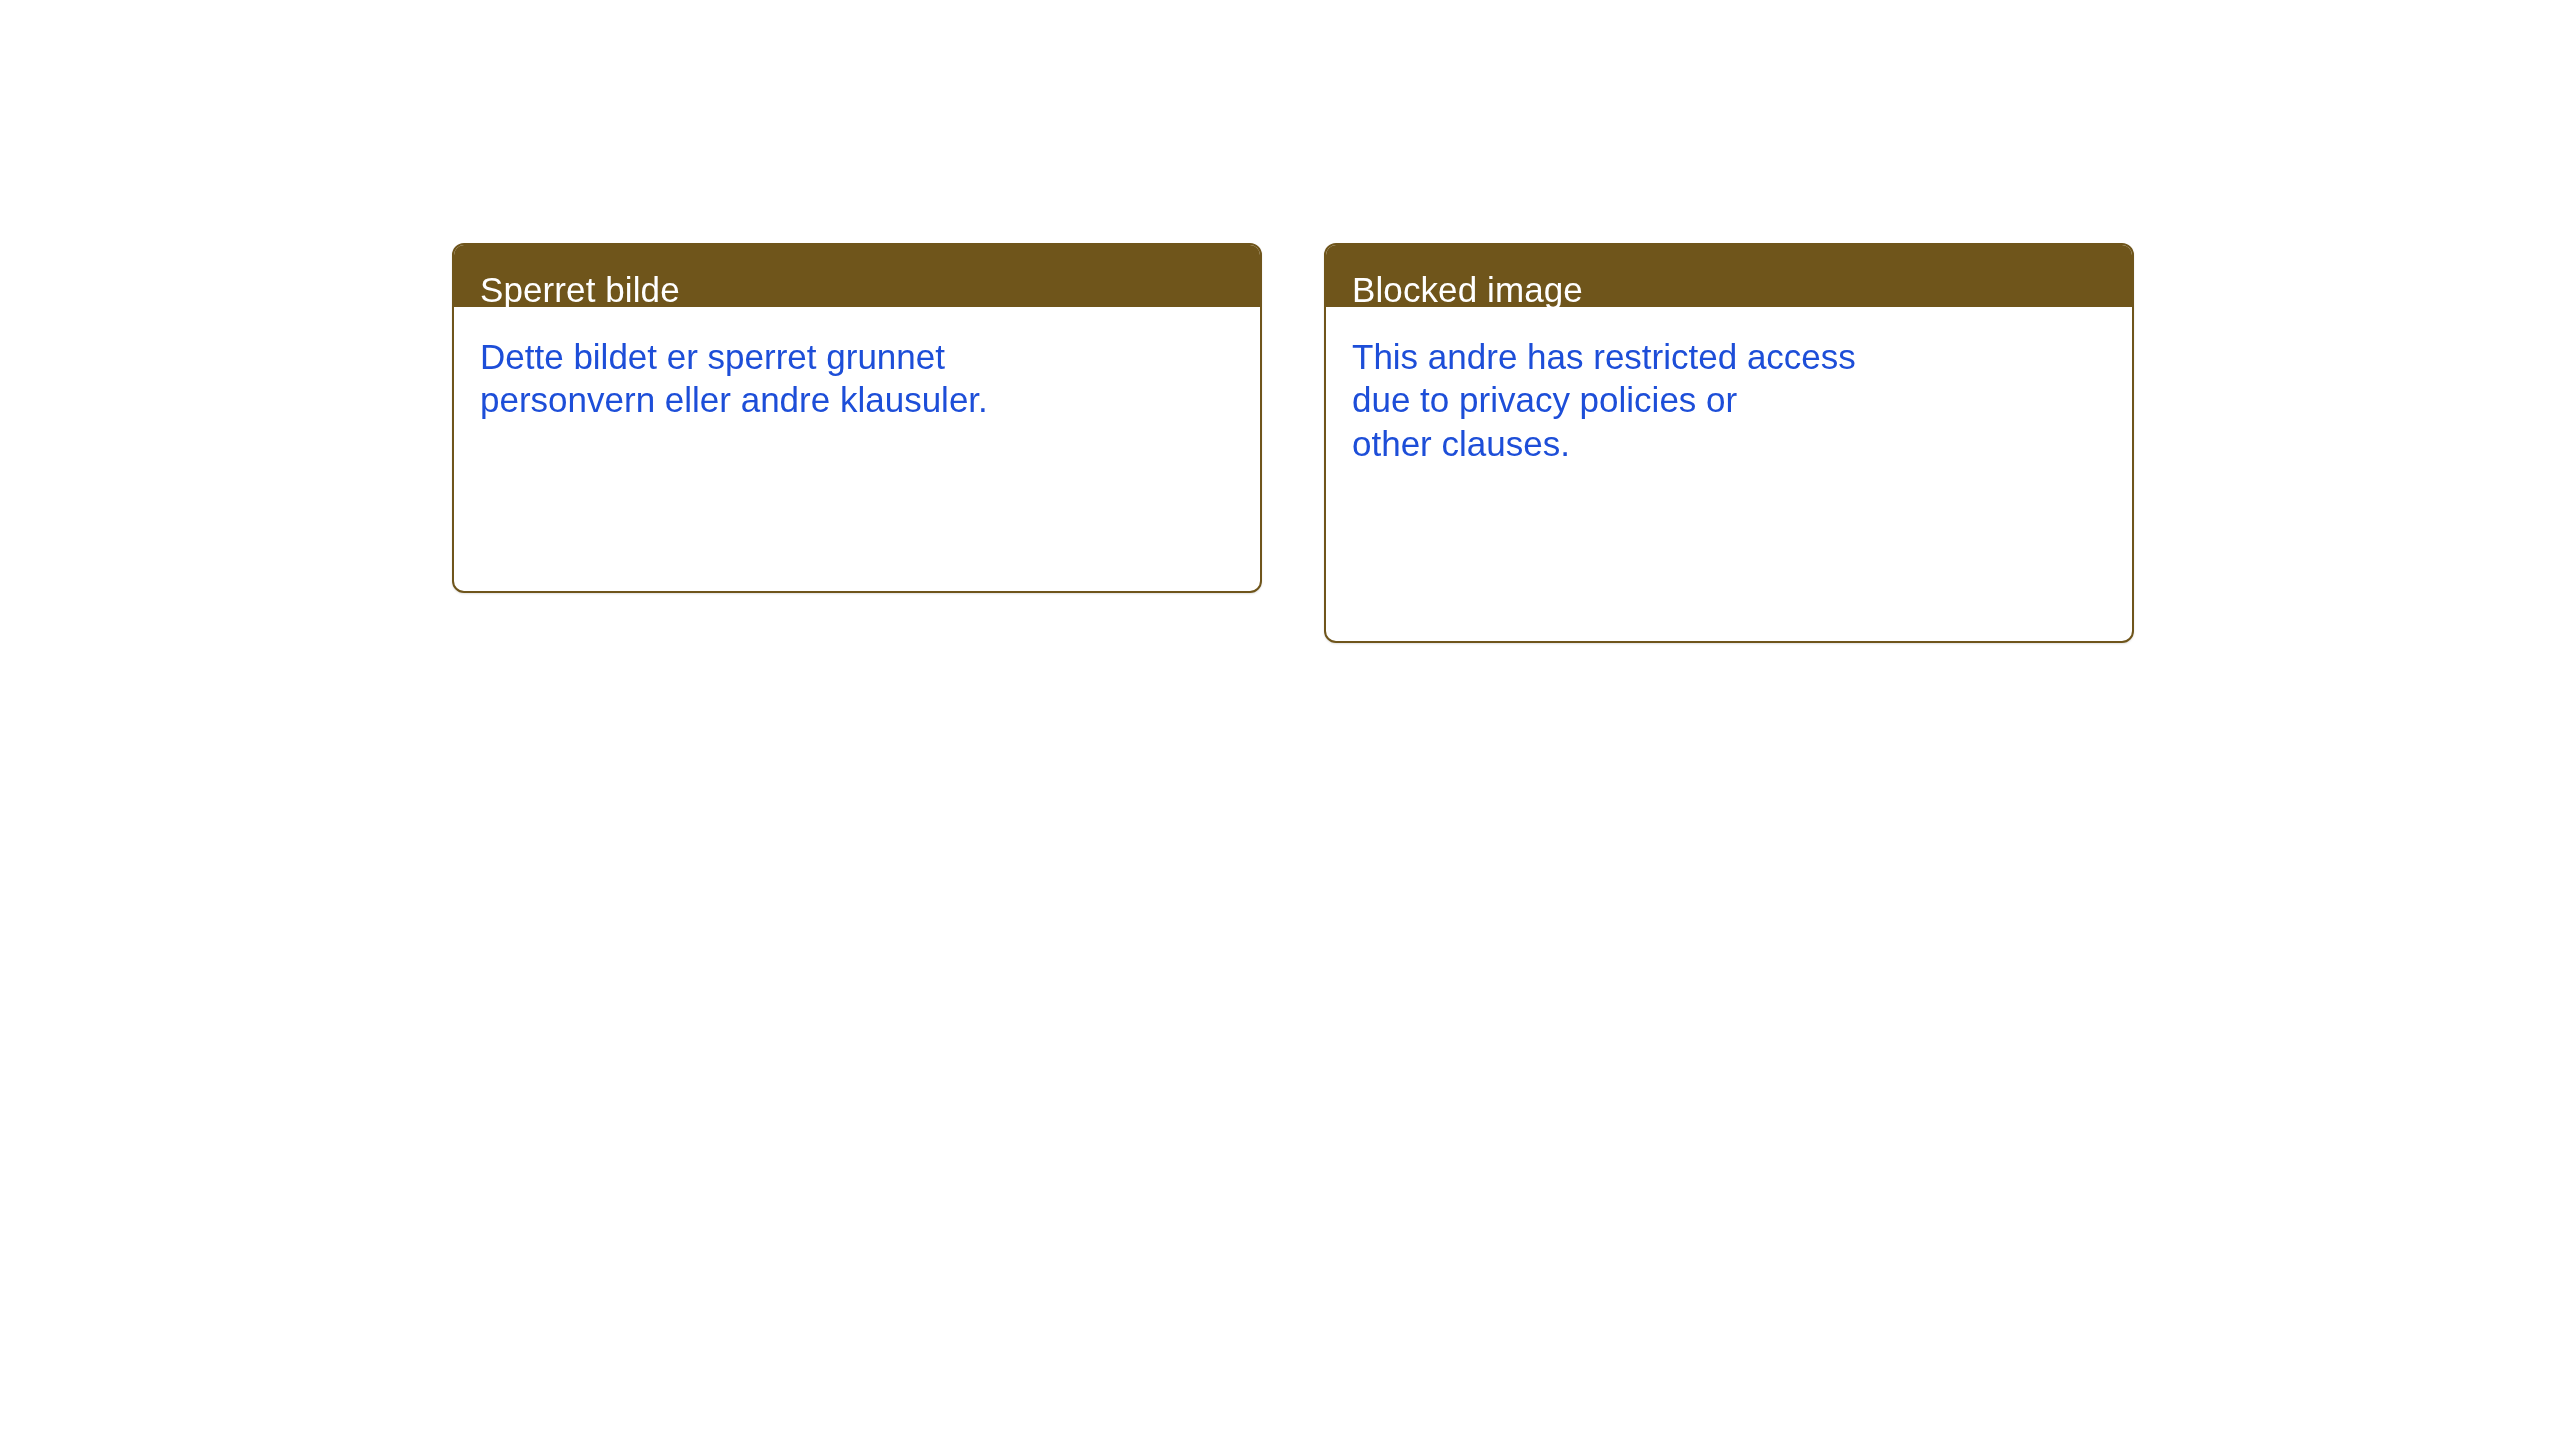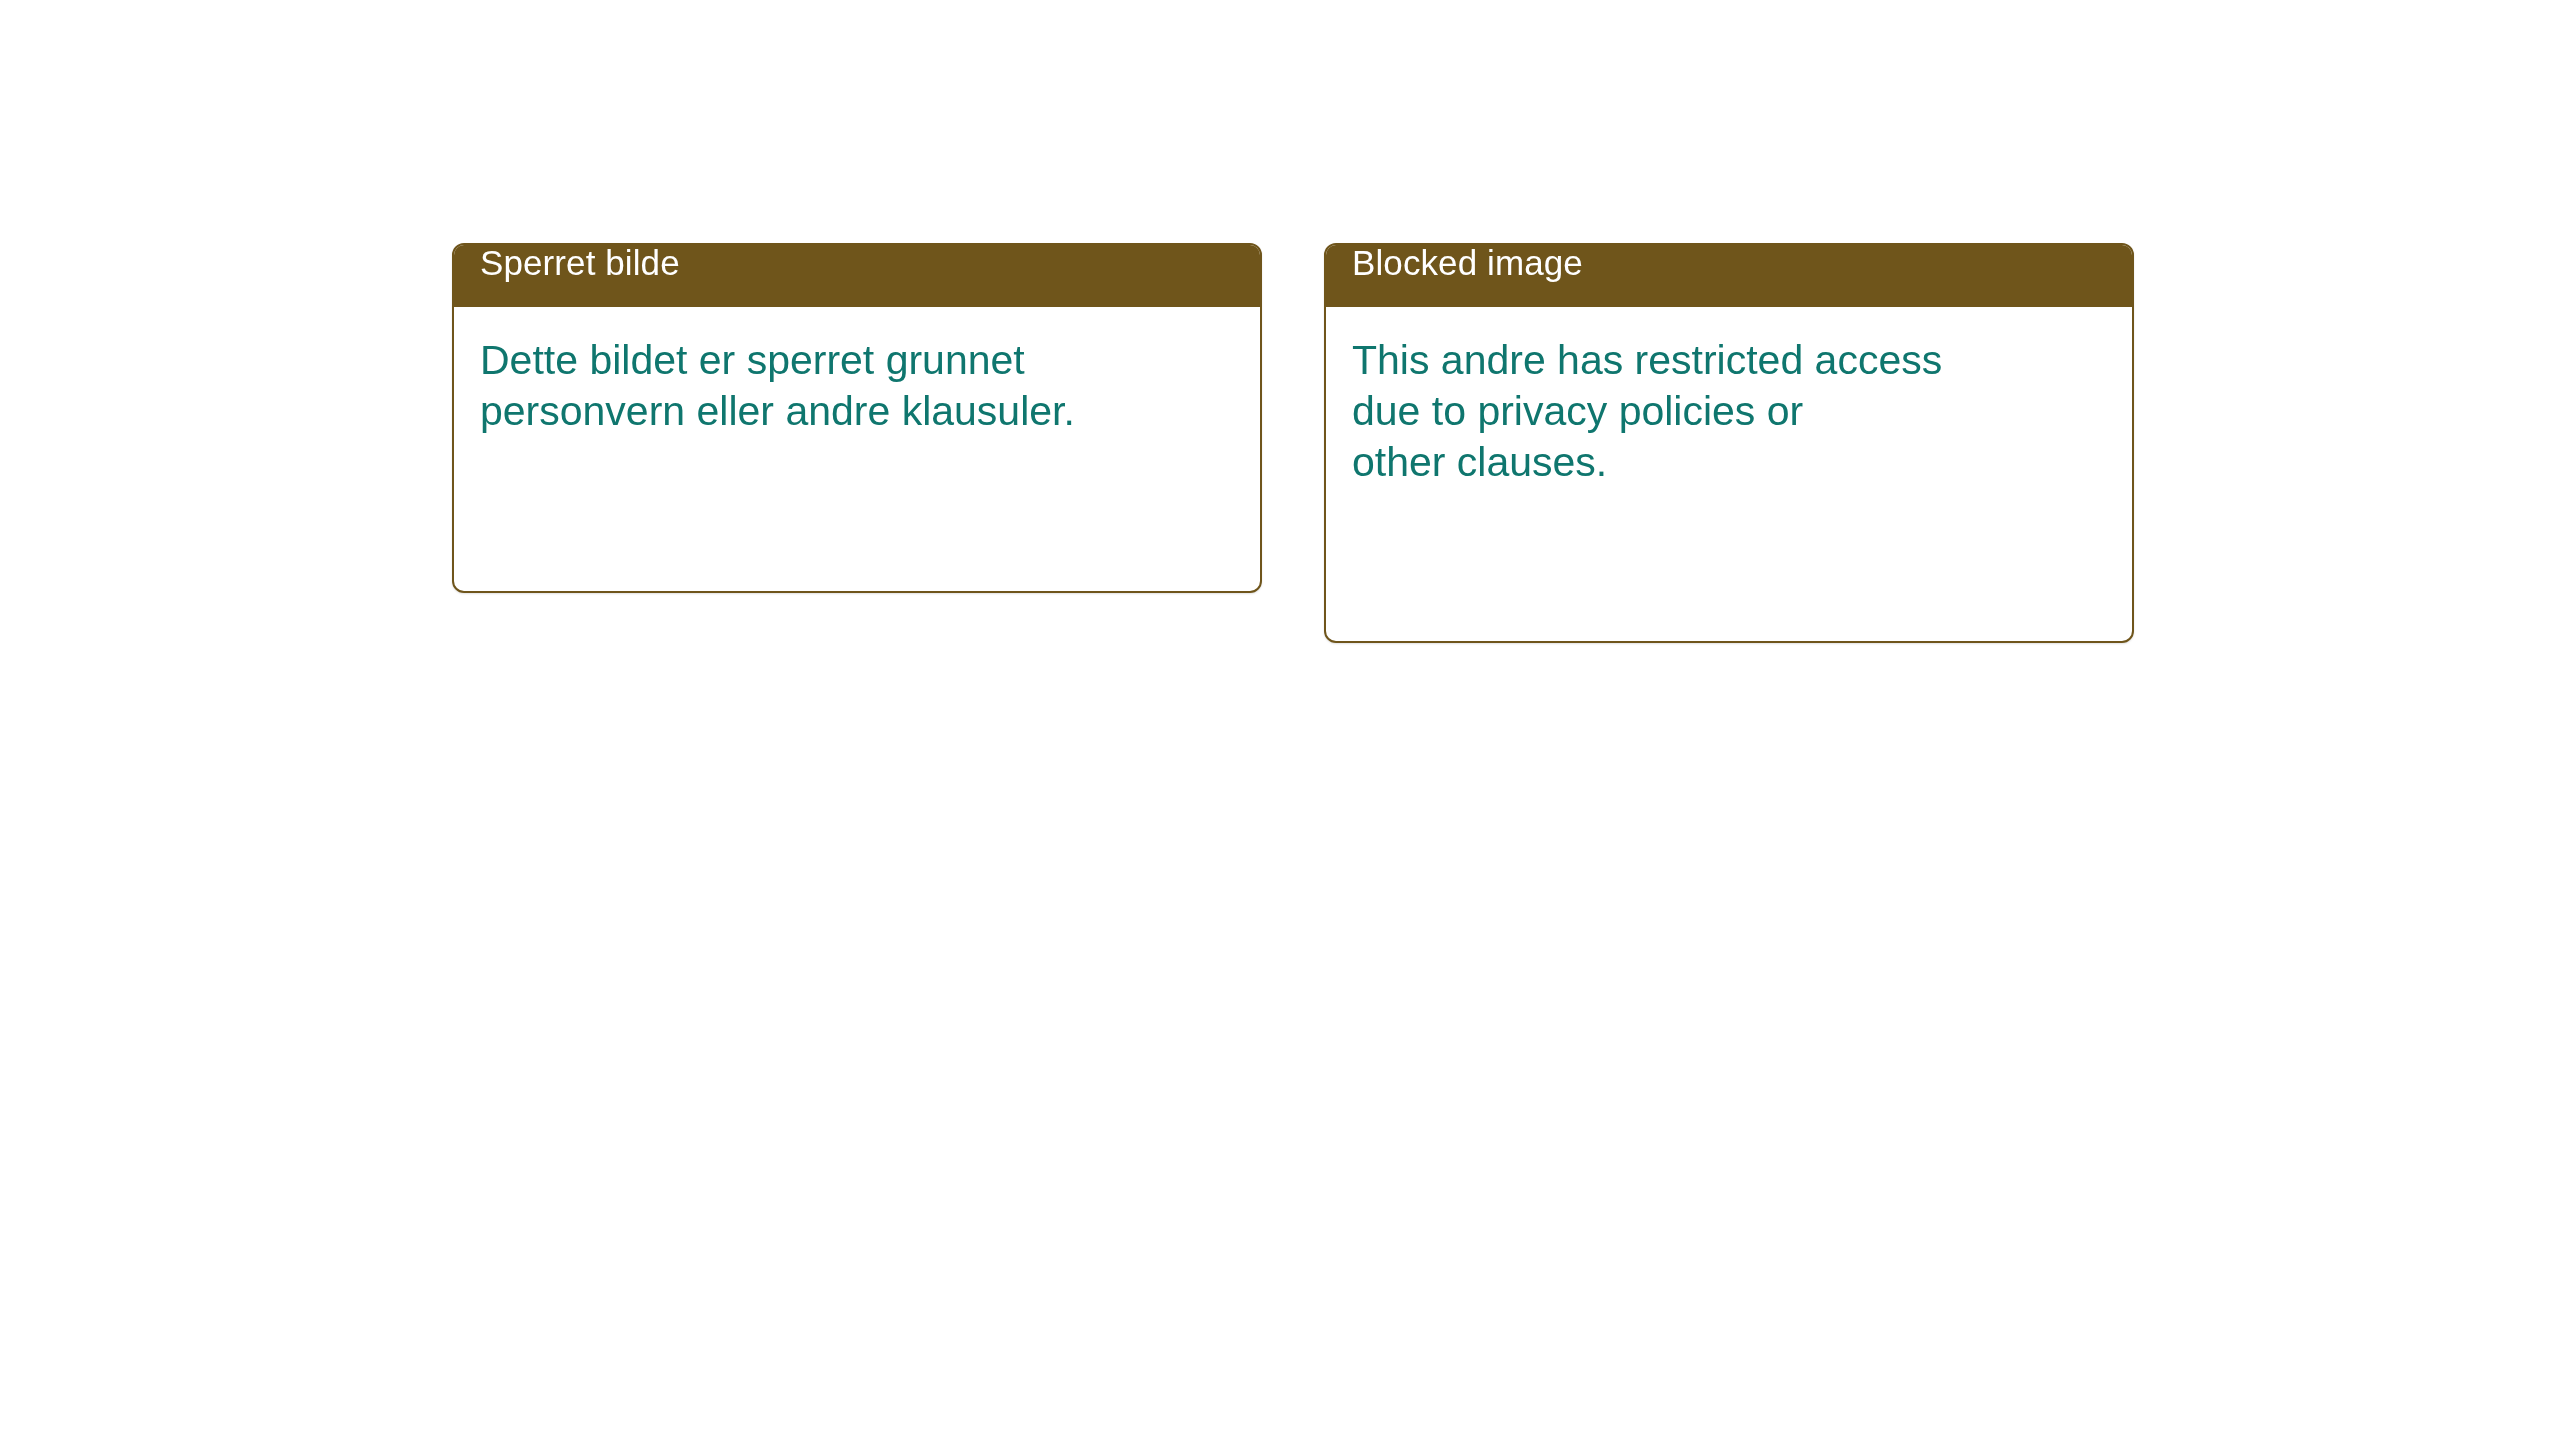--- a/index.html
+++ b/index.html
@@ -43,39 +43,39 @@
   }
   .card-en {
     width: 810px;
     height: 400px;
   }
   .card-header {
     background: #6f551b;
     color: #ffffff;
     height: 62px;
     display: flex;
-    align-items: flex-start;
+    align-items: flex-end;
     padding: 0 0 0 26px;
     box-sizing: border-box;
   }
   .card-header-text {
     font-size: 35px;
     line-height: 1;
     font-weight: 400;
     letter-spacing: 0.1px;
     color: #ffffff;
   }
   .card-body {
     padding: 28px 26px 0 26px;
     box-sizing: border-box;
   }
   .card-body-text {
-    font-size: 41px;
+    font-size: 35px;
     line-height: 1.24;
-    color: #0f766e;
+    color: #1d4ed8;
     font-weight: 400;
     max-width: 650px;
     white-space: pre-line;
   }
   .card-en .card-body-text {
     max-width: 660px;
   }
 </style>
 </head>
 <body>

